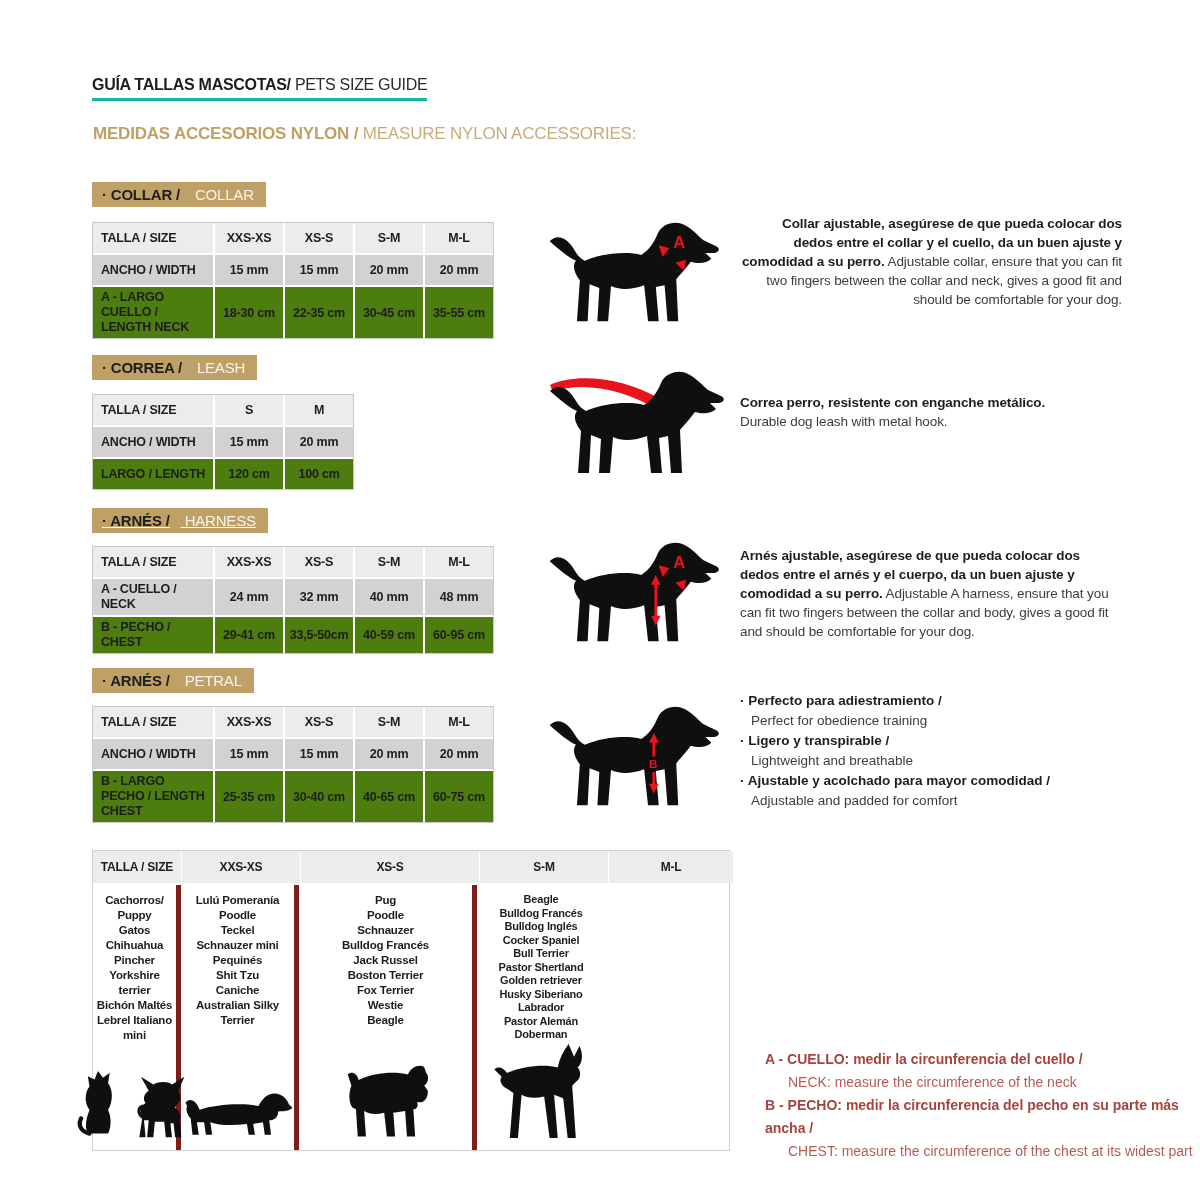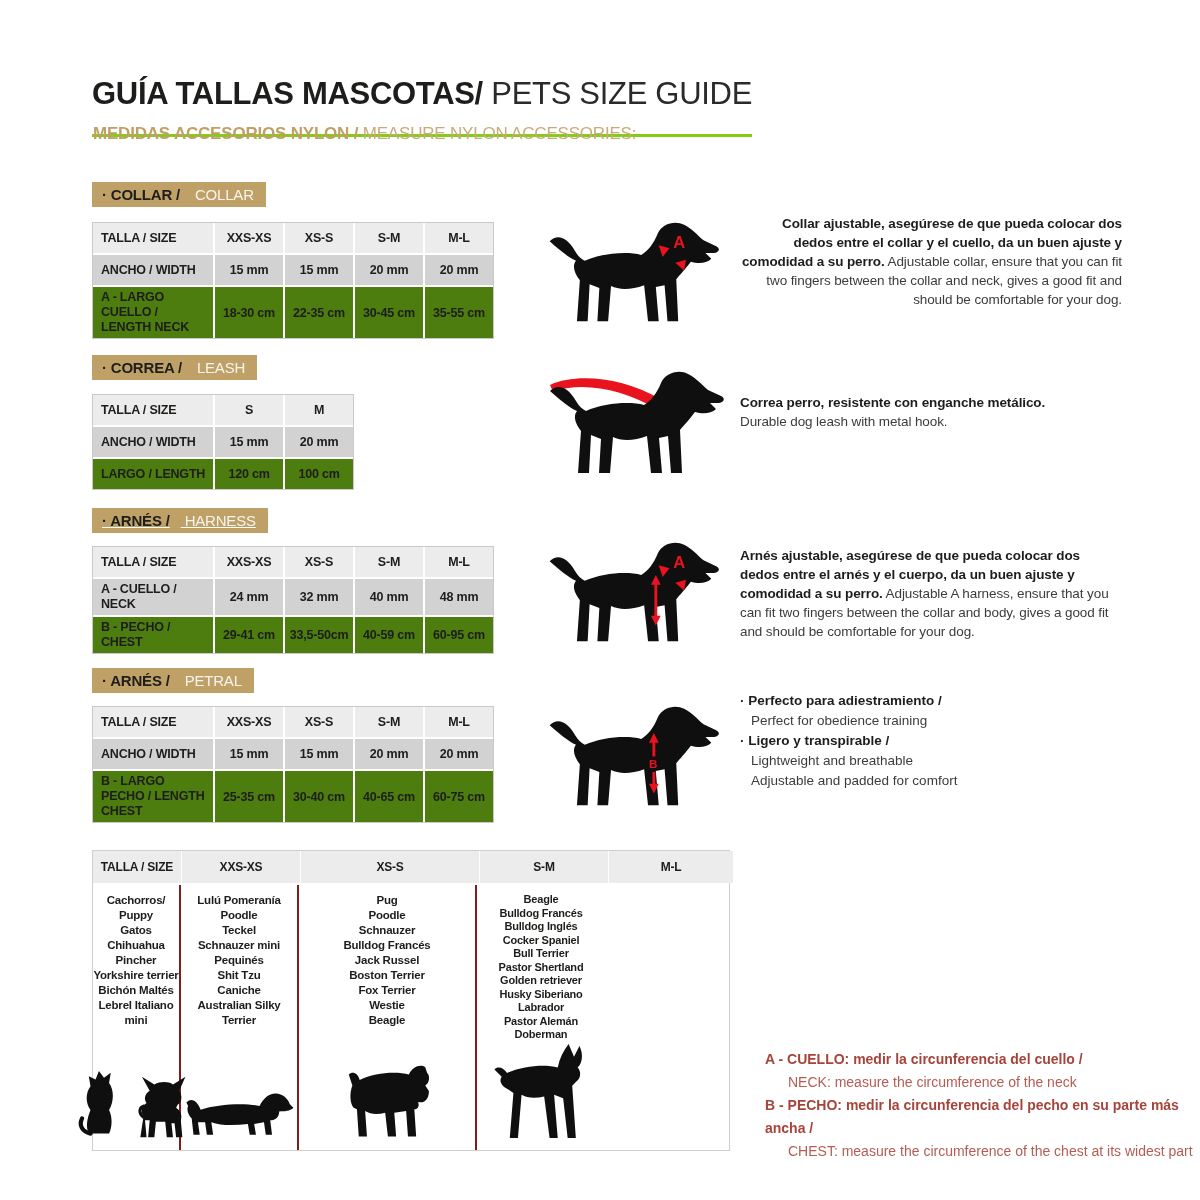--- a/index.html
+++ b/index.html
@@ -1,21 +1,21 @@
 <!DOCTYPE html>
 <html><head>
 <meta charset="utf-8">
 <style>
   html,body{margin:0;padding:0;background:#fff;}
   .page{position:relative;width:1200px;height:1200px;background:#ffffff;overflow:hidden;
         font-family:"Liberation Sans","DejaVu Sans",sans-serif;color:#1d1d1b;}
 
   
-  .page-title{position:absolute;left:92px;top:76px;font-size:31px;letter-spacing:-0.3px;
-              padding-bottom:22px;border-bottom:3px solid #84cc16;}
+  .page-title{position:absolute;left:92px;top:76px;font-size:16px;letter-spacing:-0.3px;
+              padding-bottom:4px;border-bottom:3px solid #14b8a6;}
   .page-title .t-es{font-weight:700;}
   .page-title .t-en{font-weight:400;color:#2a2a2a;}
   .subtitle{position:absolute;left:93px;top:124px;font-size:17px;letter-spacing:-0.2px;color:#bfa067;}
   .subtitle .t-es{font-weight:700;}
   .subtitle .t-en{font-weight:400;color:#c7ab79;}
 
   
   .badge{position:absolute;display:inline-block;background:#bfa067;color:#fff;
          font-size:15px;padding:4px 12px 4px 10px;letter-spacing:-0.2px;white-space:nowrap;}
   .badge .b-es{font-weight:700;}
@@ -53,21 +53,21 @@
   .ann-text.small{font-size:12px;}
   .ann-line{stroke:#e8131c;stroke-width:3;}
   .leash{fill:#e8131c;}
 
   
   .breed-table{position:absolute;left:92px;top:850px;width:636px;border:1px solid #cfcfcf;background:#fff;}
   .breed-header{display:grid;grid-template-columns:88px 118px 178px 128px 124px;column-gap:1px;background:#fff;}
   .bhcell{background:#ececec;height:32px;display:flex;align-items:center;justify-content:center;
           font-weight:700;font-size:12px;white-space:nowrap;letter-spacing:-0.2px;}
   .breed-body{display:grid;grid-template-columns:88px 118px 178px 128px 124px;border-top:2px solid #fff;}
-  .bcol{min-height:252px;display:flex;flex-direction:column;align-items:center;border-right:2px solid #7f1d1d;}
+  .bcol{min-height:252px;display:flex;flex-direction:column;align-items:center;border-right:5px solid #7f1d1d;}
   .bcol:last-child{border-right:none;}
   .raza-cell{justify-content:center;font-weight:700;font-size:13px;text-align:center;line-height:17px;padding:0 10px;}
   .blist{padding-top:8px;text-align:center;font-weight:700;font-size:11.5px;line-height:15px;letter-spacing:-0.2px;}
   .bcol.tight .blist{font-size:11px;line-height:13.5px;}
   .animals{margin-top:auto;display:flex;align-items:flex-end;justify-content:center;gap:8px;padding-bottom:8px;}
   .animal{fill:#0f0f0f;}
 
   
   .notes{position:absolute;left:765px;top:1048px;width:430px;font-size:14px;line-height:23px;color:#ab4a41;}
   .n-bold{font-weight:700;color:#a6443b;}
@@ -233,20 +233,21 @@
 
   <div class="bullet-item">
       <div class="b-es">Perfecto para adiestramiento /</div>
       <div class="b-en">Perfect for obedience training</div>
     </div>
       <div class="bullet-item">
       <div class="b-es">Ligero y transpirable /</div>
       <div class="b-en">Lightweight and breathable</div>
     </div>
       <div class="bullet-item">
+      <div class="b-es">Ajustable y acolchado para mayor comodidad /</div>
       <div class="b-en">Adjustable and padded for comfort</div>
     </div>
     </div>
 
   <div class="breed-table">
     <div class="breed-header">
 
     <div class="bhcell">TALLA / SIZE</div>
         <div class="bhcell">XXS-XS</div>
         <div class="bhcell">XS-S</div>

